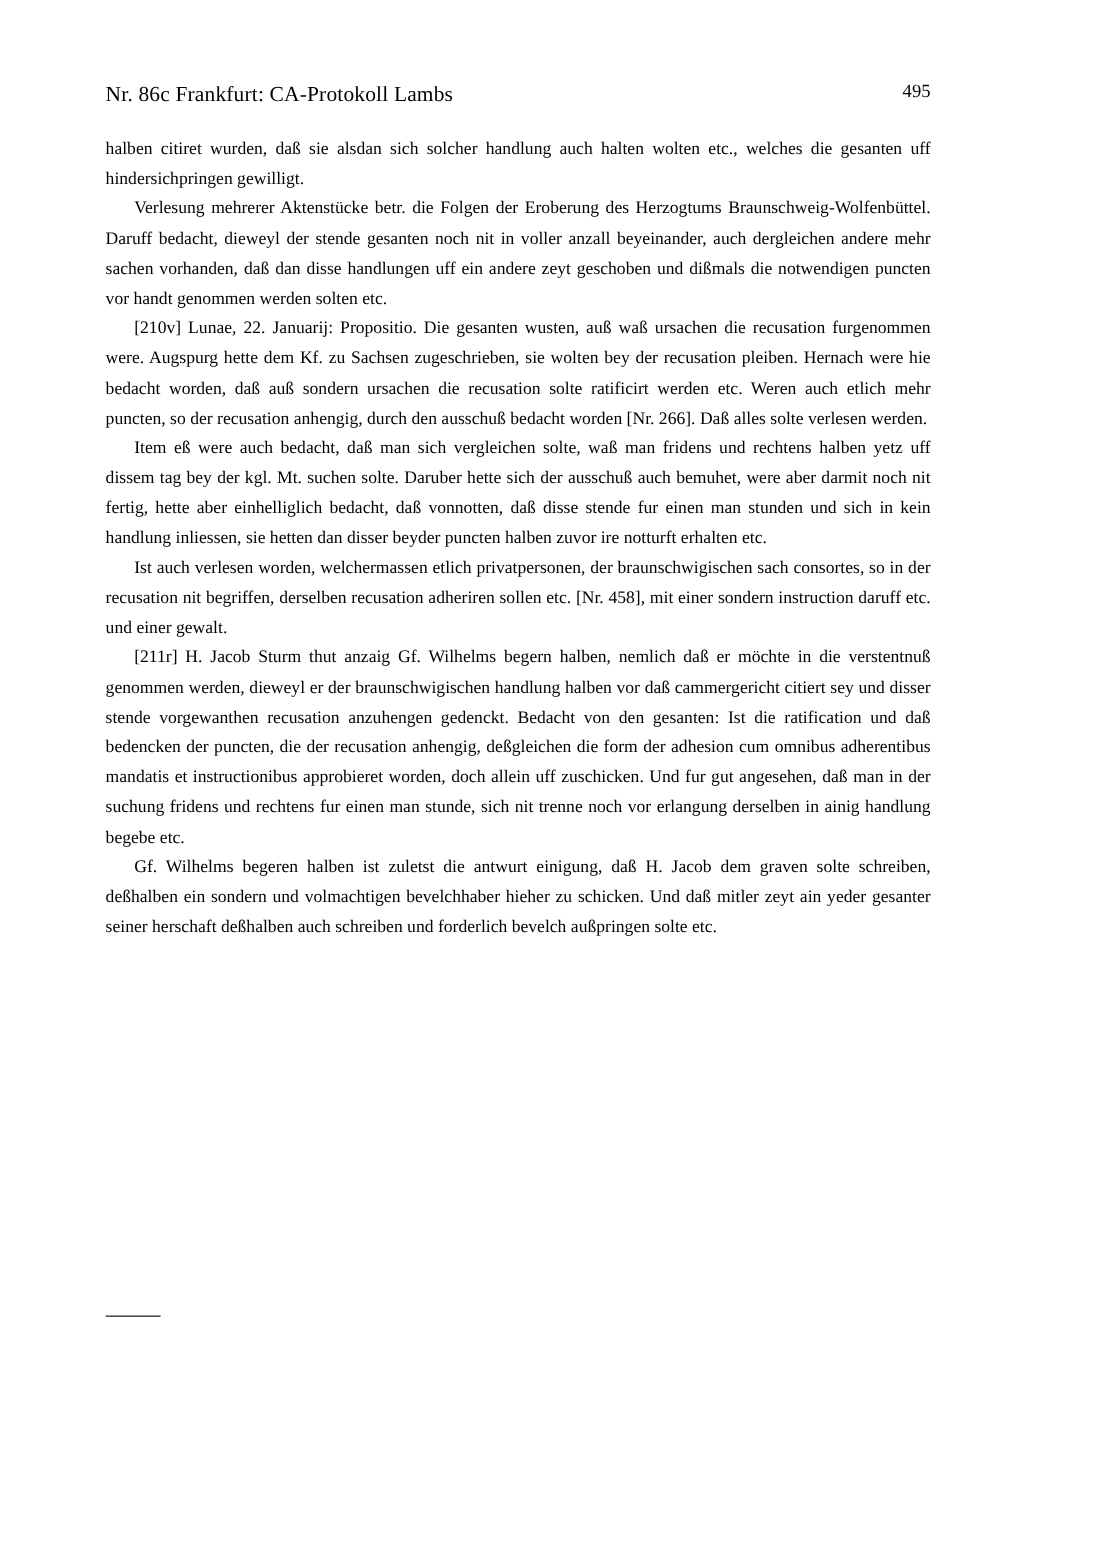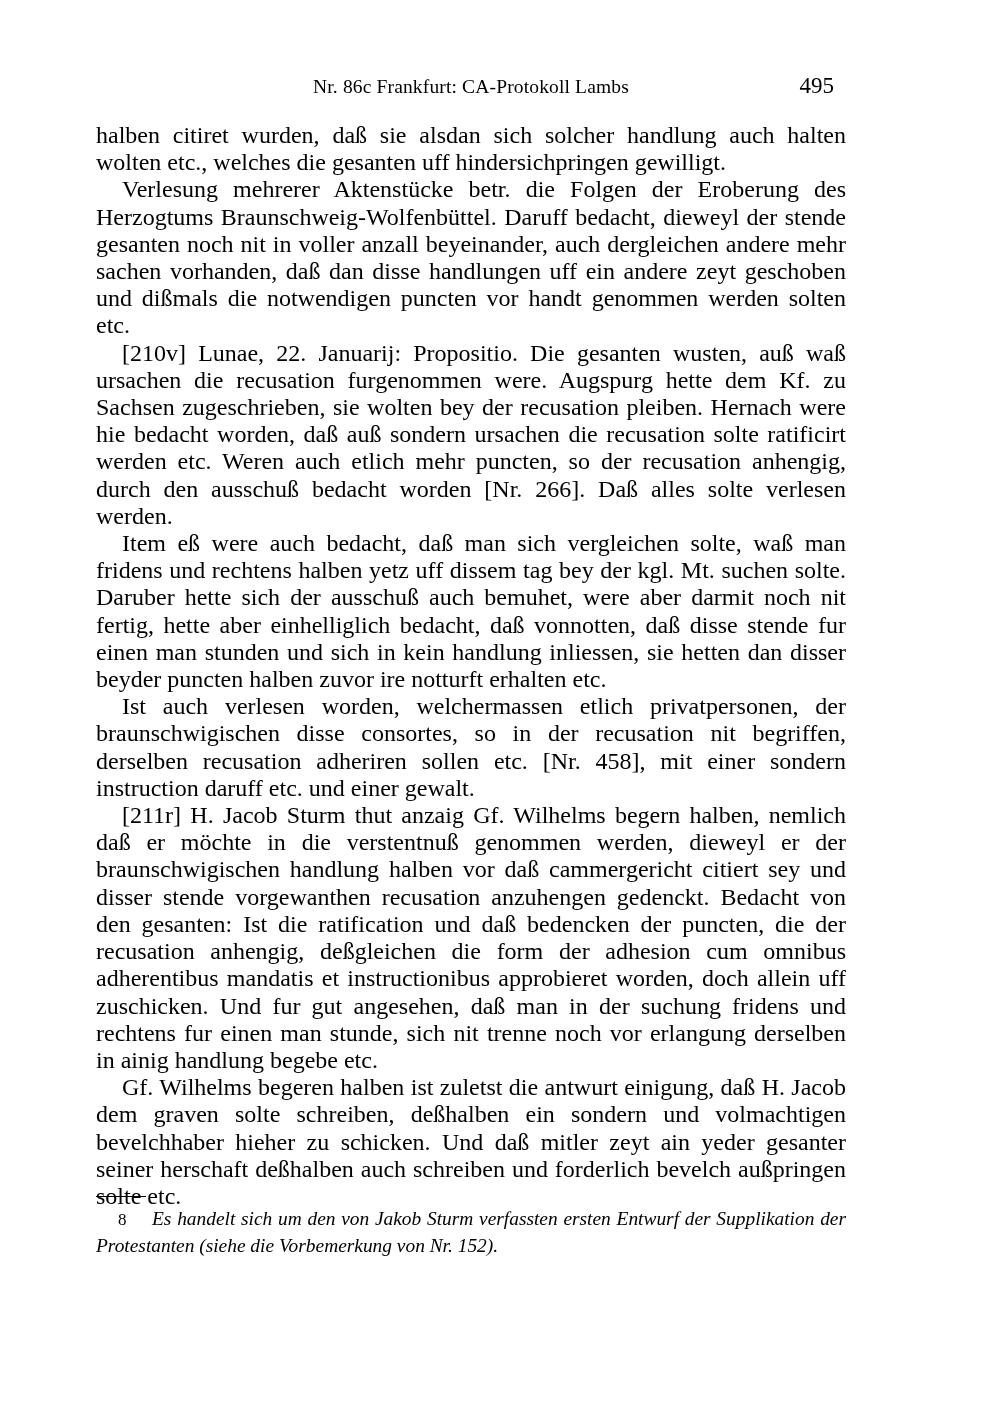--- a/index.html
+++ b/index.html
@@ -30,35 +30,34 @@
   .runhead {
     position: relative;
     height: 46px;
     margin-top: 76px;
   }
   .runhead-title {
     position: absolute;
     left: 0;
     right: 0;
     top: 0;
-    text-align: center;
     font-size: 19.5px;
     letter-spacing: 0.15px;
     white-space: nowrap;
   }
   .runhead-folio {
     position: absolute;
-    right: 12px;
+    right: 0;
     top: -3px;
-    font-size: 23px;
+    font-size: 17px;
   }
 
   
   .body-text {
-    font-size: 24px;
+    font-size: 16px;
     line-height: 27.2px;
     text-align: justify;
     text-justify: inter-word;
     hyphens: none;
   }
   .body-text p {
     margin: 0;
     text-indent: 26px;
   }
   .body-text p.noindent {
@@ -113,25 +112,24 @@
     <div class="runhead">
       <div class="runhead-title">Nr. 86c Frankfurt: CA-Protokoll Lambs</div>
       <div class="runhead-folio">495</div>
     </div>
 
     <div class="body-text" id="body-text">
         <p class="noindent"><span>halben citiret wurden, daß sie alsdan sich solcher handlung auch halten wolten etc., welches die gesanten uff hindersichpringen gewilligt.</span></p>
         <p class=""><span class="it">Verlesung mehrerer Aktenstücke betr. die Folgen der Eroberung des Herzogtums Braunschweig-Wolfenbüttel.</span><span> Daruff bedacht, dieweyl der stende gesanten noch nit in voller anzall beyeinander, auch dergleichen andere mehr sachen vorhanden, daß dan disse handlungen uff ein andere zeyt geschoben und dißmals die notwendigen puncten vor handt genommen werden solten etc.</span></p>
         <p class=""><span class="it">[210v]</span><span> Lunae, 22. Januarij: Propositio. Die gesanten wusten, auß waß ursachen die recusation furgenommen were. Augspurg hette dem Kf. zu Sachsen zugeschrieben, sie wolten bey der recusation pleiben. Hernach were hie bedacht worden, daß auß sondern ursachen die recusation solte ratificirt werden etc. Weren auch etlich mehr puncten, so der recusation anhengig, durch den ausschuß bedacht worden </span><span class="it">[Nr. 266].</span><span> Daß alles solte verlesen werden.</span></p>
         <p class=""><span>Item eß were auch bedacht, daß man sich vergleichen solte, waß man fridens und rechtens halben yetz uff dissem tag bey der kgl. Mt. suchen solte. Daruber hette sich der ausschuß auch bemuhet, were aber darmit noch nit fertig, hette aber einhelliglich bedacht, daß vonnotten, daß disse stende fur einen man stunden und sich in kein handlung inliessen, sie hetten dan disser beyder puncten halben zuvor ire notturft erhalten etc.</span></p>
-        <p class=""><span>Ist auch verlesen worden, welchermassen etlich privatpersonen, der braunschwigischen disse consortes, so in der recusation nit begriffen, derselben recusation adheriren sollen etc. </span><span class="it">[Nr. 458]</span><span>, mit einer sondern instruction daruff etc. und einer gewalt.</span></p>
+        <p class=""><span>Ist auch verlesen worden, welchermassen etlich privatpersonen, der braunschwigischen sach consortes, so in der recusation nit begriffen, derselben recusation adheriren sollen etc. </span><span class="it">[Nr. 458]</span><span>, mit einer sondern instruction daruff etc. und einer gewalt.</span></p>
         <p class=""><span class="it">[211r]</span><span> H. Jacob Sturm thut anzaig Gf. Wilhelms begern halben, nemlich daß er möchte in die verstentnuß genommen werden, dieweyl er der braunschwigischen handlung halben vor daß cammergericht citiert sey und disser stende vorgewanthen recusation anzuhengen gedenckt. Bedacht von den gesanten: Ist die ratification und daß bedencken der puncten, die der recusation anhengig, deßgleichen die form der adhesion cum omnibus adherentibus mandatis et instructionibus approbieret worden, doch allein uff zuschicken. Und fur gut angesehen, daß man in der suchung fridens und rechtens fur einen man stunde, sich nit trenne noch vor erlangung derselben in ainig handlung begebe etc.</span></p>
         <p class=""><span>Gf. Wilhelms begeren halben ist zuletst die antwurt einigung, daß H. Jacob dem graven solte schreiben, deßhalben ein sondern und volmachtigen bevelchhaber hieher zu schicken. Und daß mitler zeyt ain yeder gesanter seiner herschaft deßhalben auch schreiben und forderlich bevelch außpringen solte etc.</span></p>
       </div>
 
   </div>
 
   <div class="footnotes" id="footnotes">
     <div class="fn-rule"></div>
-  <p class="fn-item"><span class="fn-marker">8</span><span>Es handelt sich um den von Jakob Sturm verfassten ersten Entwurf der Supplikation der Protestanten (siehe die Vorbemerkung von Nr. 152).</span></p>
     </div>
 
 </div>
 
 </body></html>

